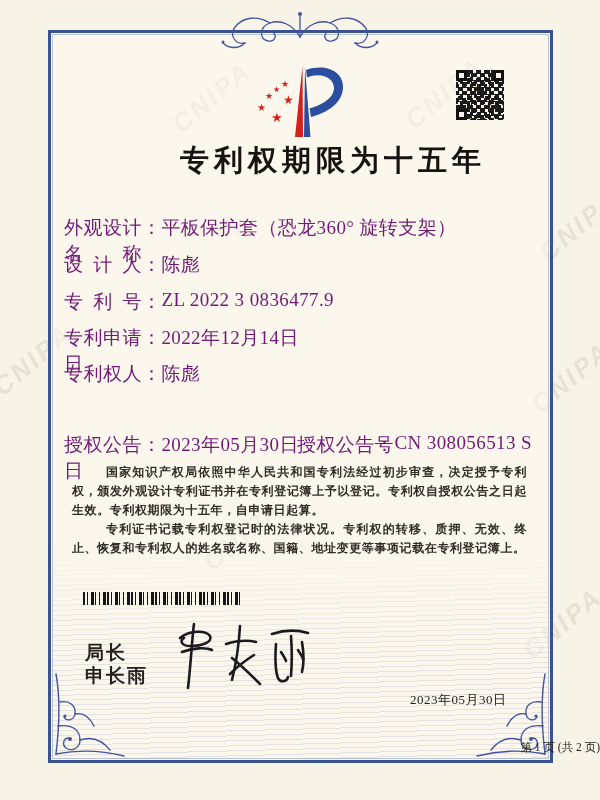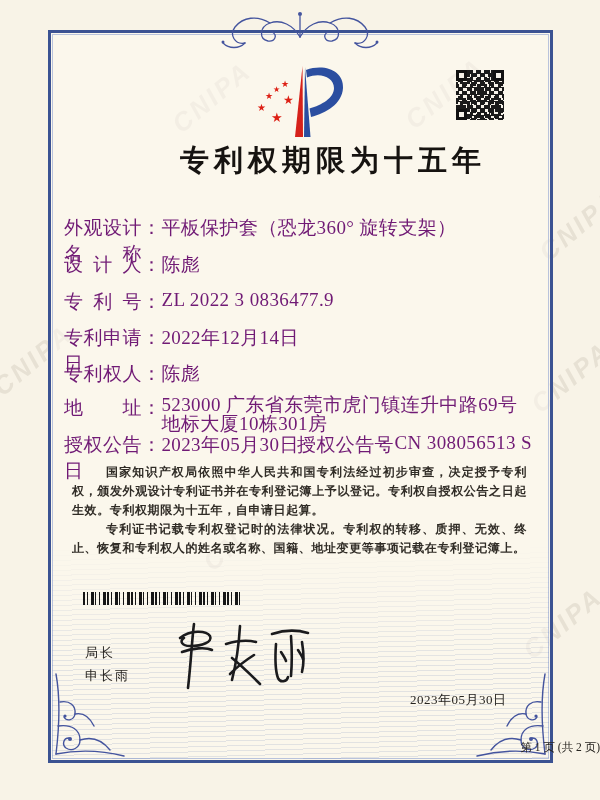--- a/index.html
+++ b/index.html
@@ -58,21 +58,21 @@
   .paras{position:absolute;left:72px;top:463px;width:455px;font-size:12px;
     line-height:19px;font-weight:bold;letter-spacing:.6px;text-align:justify;color:#302c26;}
   .paras p{margin:0;text-indent:34px;}
   .barcode{
     position:absolute;left:83px;top:592px;width:157px;height:13px;
     background:repeating-linear-gradient(90deg,
       #161616 0 2px,transparent 2px 4px,#161616 4px 5px,transparent 5px 8px,
       #161616 8px 11px,transparent 11px 12px,#161616 12px 13px,transparent 13px 16px,
       #161616 16px 17px,transparent 17px 20px,#161616 20px 23px,transparent 23px 24px);
   }
-  .sig-block{position:absolute;left:85px;top:641px;font-size:13px;font-weight:400;
+  .sig-block{position:absolute;left:85px;top:641px;font-size:19px;font-weight:700;
     line-height:23px;color:#26231f;letter-spacing:2px;}
   .sig-svg{position:absolute;left:172px;top:618px;}
   .issue-date{position:absolute;left:410px;top:691px;font-size:13px;color:#26231f;letter-spacing:.5px;}
   .page-info{position:absolute;left:0;top:740px;width:100%;text-align:right;font-size:11.5px;color:#26231f;}
   .cont-note{position:absolute;left:0;top:771px;width:100%;text-align:center;
     font-size:13px;font-weight:600;letter-spacing:4px;color:#36322c;}
   .flourish{position:absolute;pointer-events:none;}
   .fl-top{left:215px;top:7px;}
   .fl-bl{left:50px;top:666px;}
   .fl-br{left:471px;top:666px;transform:scaleX(-1);}
@@ -169,25 +169,20 @@
     <span class="lbl">设计人</span><span class="colon">：</span><span class="val">陈彪</span>
   </div>
   <div class="row" style="top:289px">
     <span class="lbl">专利号</span><span class="colon">：</span><span class="val">ZL 2022 3 0836477.9</span>
   </div>
   <div class="row" style="top:325px">
     <span class="lbl">专利申请日</span><span class="colon">：</span><span class="val">2022年12月14日</span>
   </div>
   <div class="row" style="top:361px">
     <span class="lbl">专利权人</span><span class="colon">：</span><span class="val">陈彪</span>
-  </div>
-  <div class="row flexrow" style="top:395px">
-    <span class="lbl">地址</span>
-      <span class="colon">：</span>
-      <span class="val">523000 广东省东莞市虎门镇连升中路69号地标大厦10栋301房</span>
   </div>
   <div class="row" style="top:432px">
     <span class="lbl">授权公告日</span><span class="colon">：</span><span class="val">2023年05月30日</span>
     <span class="subgroup">
       <span class="lbl">授权公告号</span><span class="colon">：</span><span class="val">CN 308056513 S</span>
     </span>
   </div>
 
   <div class="paras">
     <p>国家知识产权局依照中华人民共和国专利法经过初步审查，决定授予专利权，颁发外观设计专利证书并在专利登记簿上予以登记。专利权自授权公告之日起生效。专利权期限为十五年，自申请日起算。</p>

